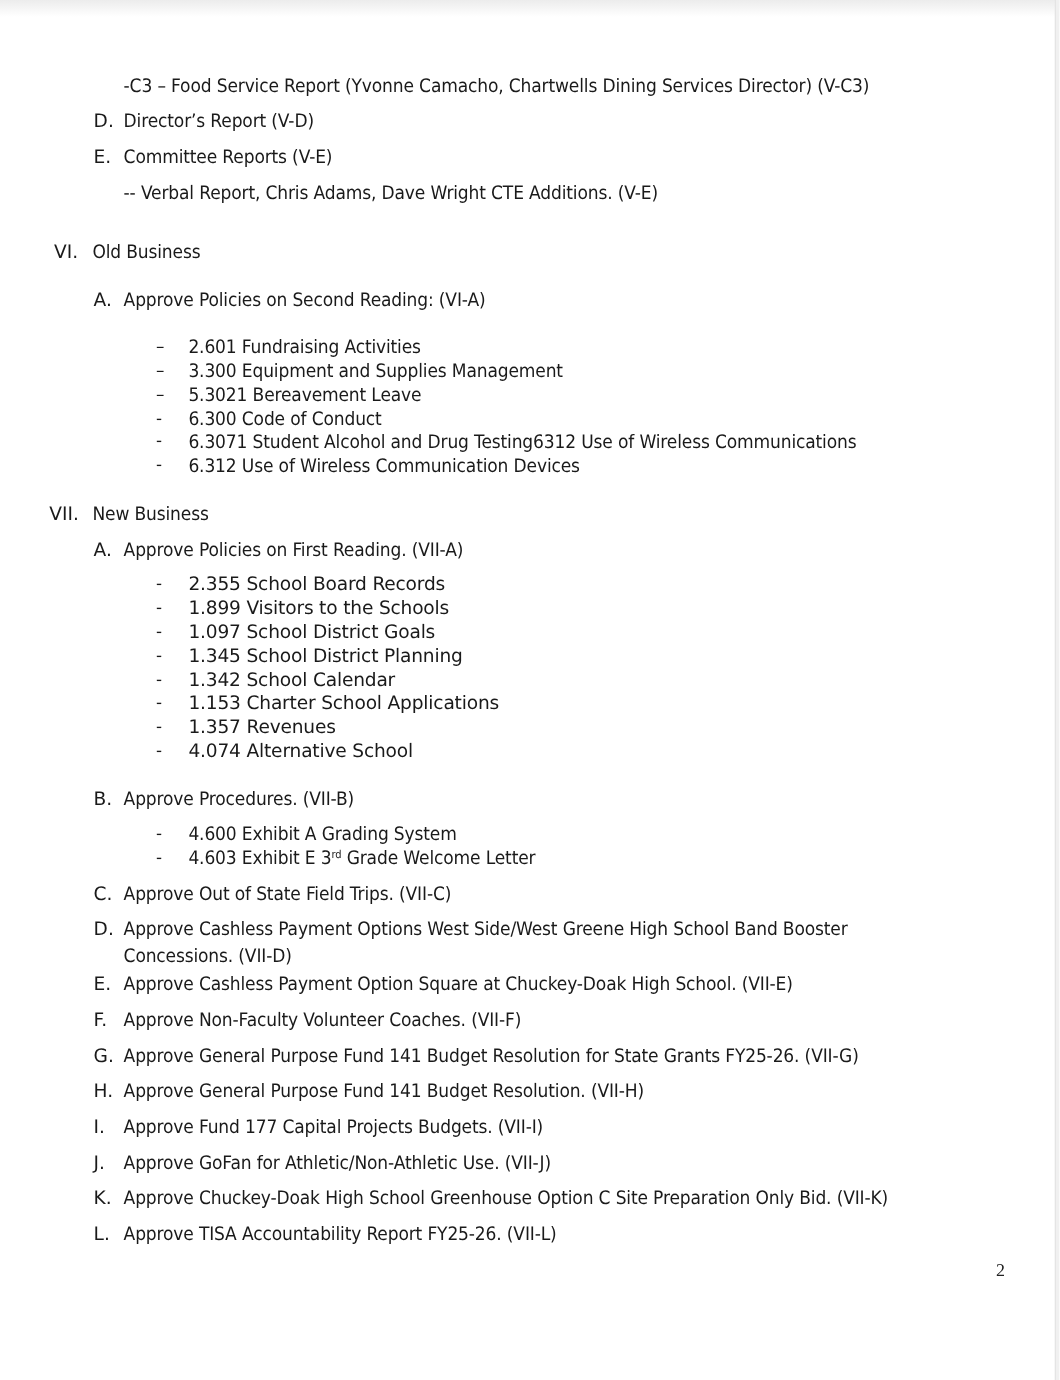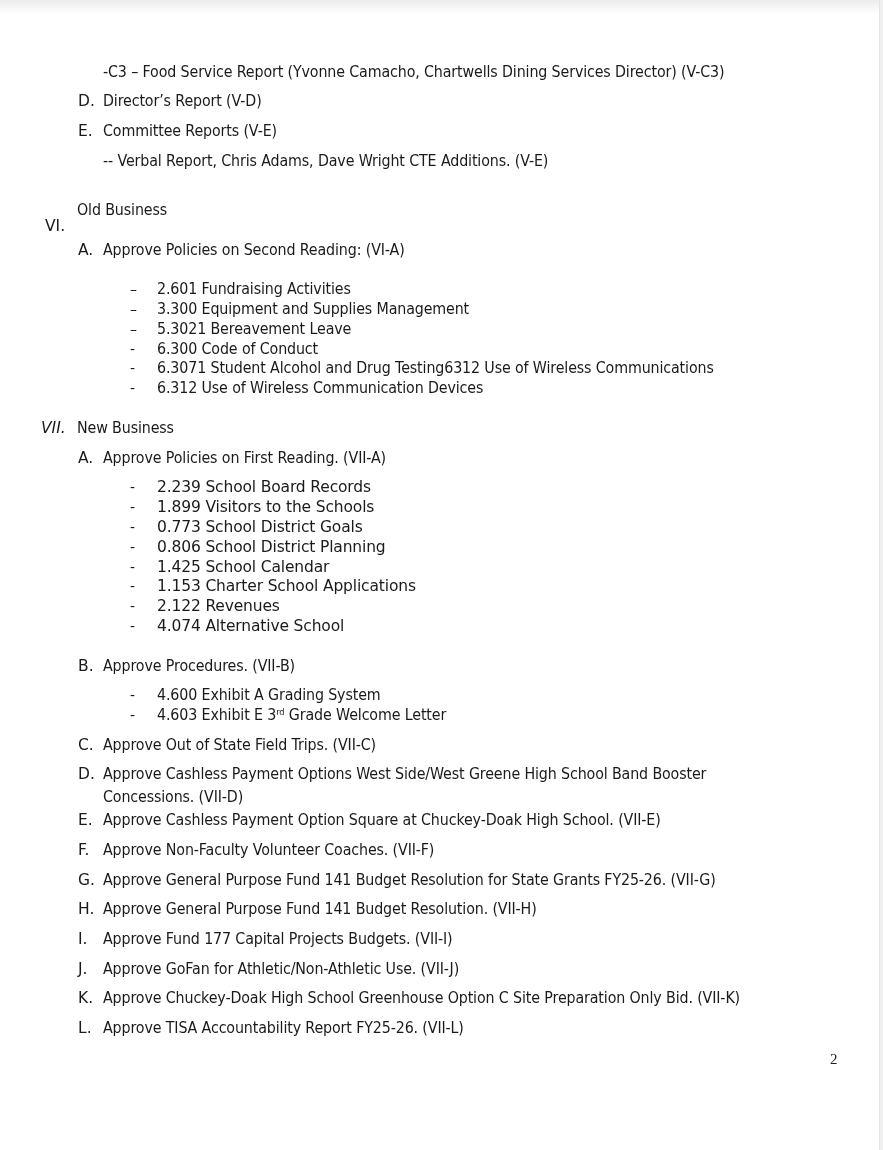--- a/index.html
+++ b/index.html
@@ -43,62 +43,62 @@
   <div class="ln cond" style="left:103px; top:62px;">-C3 – Food Service Report (Yvonne Camacho, Chartwells Dining Services Director) (V-C3)</div>
 
   <span class="marker" style="left:78px; top:91px;">D.</span>
   <div class="ln cond" style="left:103px; top:91px;">Director’s Report (V-D)</div>
 
   <span class="marker" style="left:78px; top:121px;">E.</span>
   <div class="ln cond" style="left:103px; top:121px;">Committee Reports (V-E)</div>
 
   <div class="ln cond" style="left:103px; top:151px;">-- Verbal Report, Chris Adams, Dave Wright CTE Additions.  (V-E)</div>
 
-  <span class="marker" style="left:45px; top:216px;">VI.</span>
+  <span class="marker" style="left:45px; top:200px;">VI.</span>
   <div class="ln cond" style="left:77px; top:200px;">Old Business</div>
 
   <span class="marker" style="left:78px; top:240px;">A.</span>
   <div class="ln cond" style="left:103px; top:240px;">Approve Policies on Second Reading: (VI-A)</div>
 
   <div class="sub">
     <span class="marker" style="left:130px; top:279px;">–</span>
     <div class="ln cond" style="left:157px; top:279px;">2.601 Fundraising Activities</div>
     <span class="marker" style="left:130px; top:299px;">–</span>
     <div class="ln cond" style="left:157px; top:299px;">3.300 Equipment and Supplies Management</div>
     <span class="marker" style="left:130px; top:319px;">–</span>
     <div class="ln cond" style="left:157px; top:319px;">5.3021 Bereavement Leave</div>
     <span class="marker" style="left:130px; top:339px;">-</span>
     <div class="ln cond" style="left:157px; top:339px;">6.300 Code of Conduct</div>
     <span class="marker" style="left:130px; top:358px;">-</span>
     <div class="ln cond" style="left:157px; top:358px;">6.3071 Student Alcohol and Drug Testing6312 Use of Wireless Communications</div>
     <span class="marker" style="left:130px; top:378px;">-</span>
     <div class="ln cond" style="left:157px; top:378px;">6.312 Use of Wireless Communication Devices</div>
   </div>
 
-  <span class="marker" style="left:41px; top:418px;font-style:italic;">VII.</span>
+  <span class="marker" style="left:41px; top:418px;">VII.</span>
   <div class="ln cond" style="left:77px; top:418px;">New Business</div>
 
   <span class="marker" style="left:78px; top:448px;">A.</span>
   <div class="ln cond" style="left:103px; top:448px;">Approve Policies on First Reading. (VII-A)</div>
 
   <div class="sub">
     <span class="marker" style="left:130px; top:477px;">-</span>
-    <div class="ln" style="left:157px; top:477px;">2.239 School Board Records</div>
+    <div class="ln" style="left:157px; top:477px;">2.355 School Board Records</div>
     <span class="marker" style="left:130px; top:497px;">-</span>
     <div class="ln" style="left:157px; top:497px;">1.899 Visitors to the Schools</div>
     <span class="marker" style="left:130px; top:517px;">-</span>
-    <div class="ln" style="left:157px; top:517px;">0.773 School District Goals</div>
+    <div class="ln" style="left:157px; top:517px;">1.097 School District Goals</div>
     <span class="marker" style="left:130px; top:537px;">-</span>
-    <div class="ln" style="left:157px; top:537px;">0.806 School District Planning</div>
+    <div class="ln" style="left:157px; top:537px;">1.345 School District Planning</div>
     <span class="marker" style="left:130px; top:557px;">-</span>
-    <div class="ln" style="left:157px; top:557px;">1.425 School Calendar</div>
+    <div class="ln" style="left:157px; top:557px;">1.342 School Calendar</div>
     <span class="marker" style="left:130px; top:576px;">-</span>
     <div class="ln" style="left:157px; top:576px;">1.153 Charter School Applications</div>
     <span class="marker" style="left:130px; top:596px;">-</span>
-    <div class="ln" style="left:157px; top:596px;">2.122 Revenues</div>
+    <div class="ln" style="left:157px; top:596px;">1.357 Revenues</div>
     <span class="marker" style="left:130px; top:616px;">-</span>
     <div class="ln" style="left:157px; top:616px;">4.074 Alternative School</div>
   </div>
 
   <span class="marker" style="left:78px; top:656px;">B.</span>
   <div class="ln cond" style="left:103px; top:656px;">Approve Procedures. (VII-B)</div>
 
   <div class="sub">
     <span class="marker" style="left:130px; top:685px;">-</span>
     <div class="ln cond" style="left:157px; top:685px;">4.600 Exhibit A Grading System</div>

